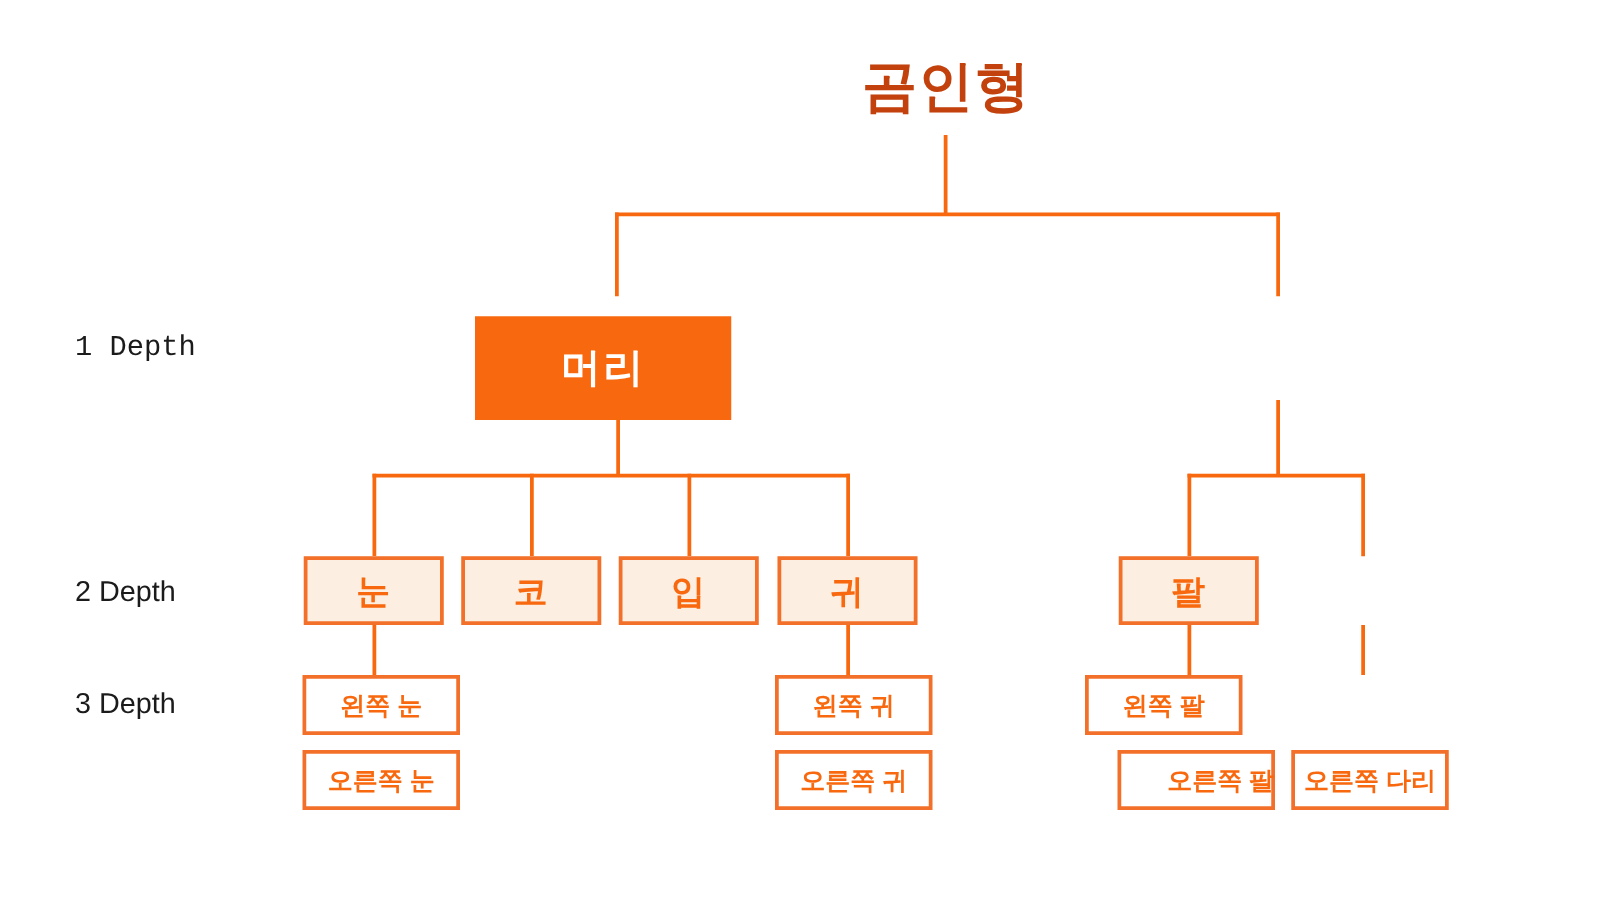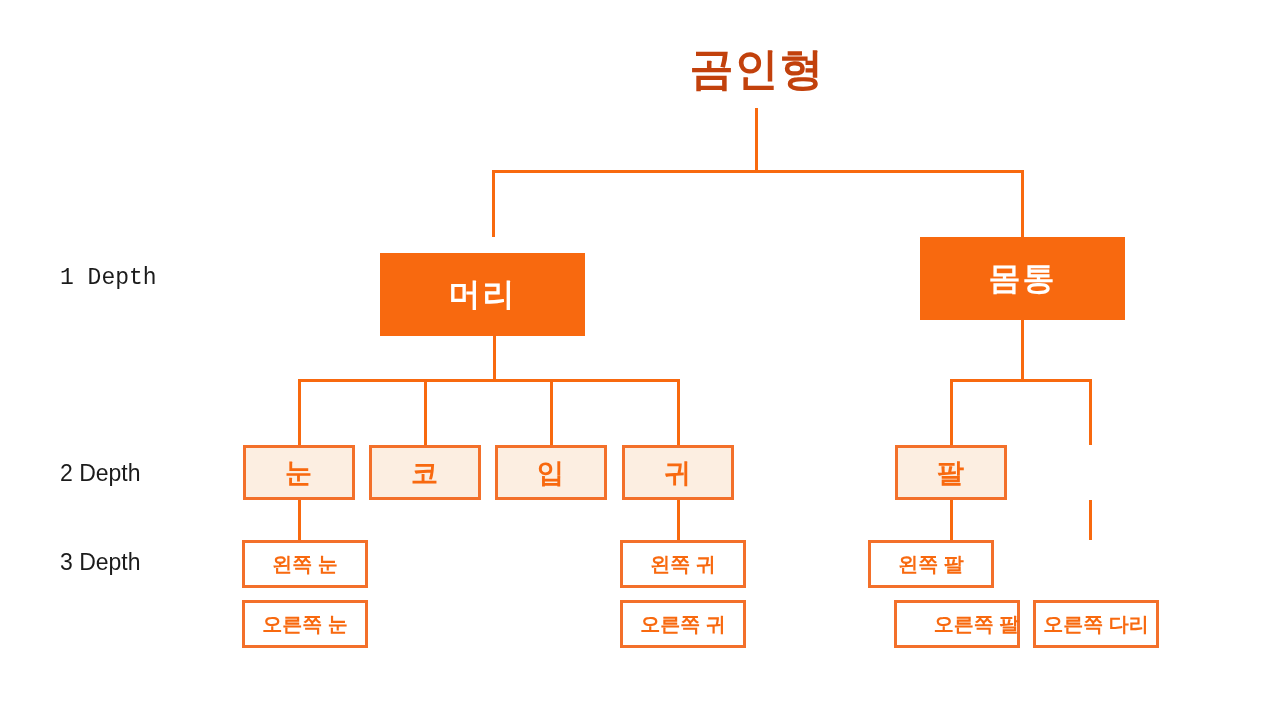--- a/index.html
+++ b/index.html
@@ -85,21 +85,20 @@
   <div class="depth-label" style="top:265px;font-family:Liberation Mono, monospace;">1 Depth</div>
   <div class="depth-label" style="top:460px;text-align:center;">2 Depth</div>
   <div class="depth-label" style="top:549px;">3 Depth</div>
 
   <div class="line" style="left:755px; top:108px; width:3px; height:64px;"></div>
   <div class="line" style="left:492px; top:170px; width:532px; height:3px;"></div>
   <div class="line" style="left:492px; top:170px; width:3px; height:67px;"></div>
   <div class="line" style="left:1021px; top:170px; width:3px; height:67px;"></div>
 
   <div class="node d1" style="left:380px; top:237px;margin-top:16px;">머리</div>
-  <div class="node d1" style="left:920px; top:237px;">몸통</div>
 
   <div class="line" style="left:493px; top:320px; width:3px; height:61px;"></div>
   <div class="line" style="left:298px; top:379px; width:382px; height:3px;"></div>
   <div class="line" style="left:298px; top:379px; width:3px; height:66px;"></div>
   <div class="line" style="left:424px; top:379px; width:3px; height:66px;"></div>
   <div class="line" style="left:550px; top:379px; width:3px; height:66px;"></div>
   <div class="line" style="left:677px; top:379px; width:3px; height:66px;"></div>
 
   <div class="line" style="left:1021px; top:320px; width:3px; height:61px;"></div>
   <div class="line" style="left:950px; top:379px; width:142px; height:3px;"></div>

